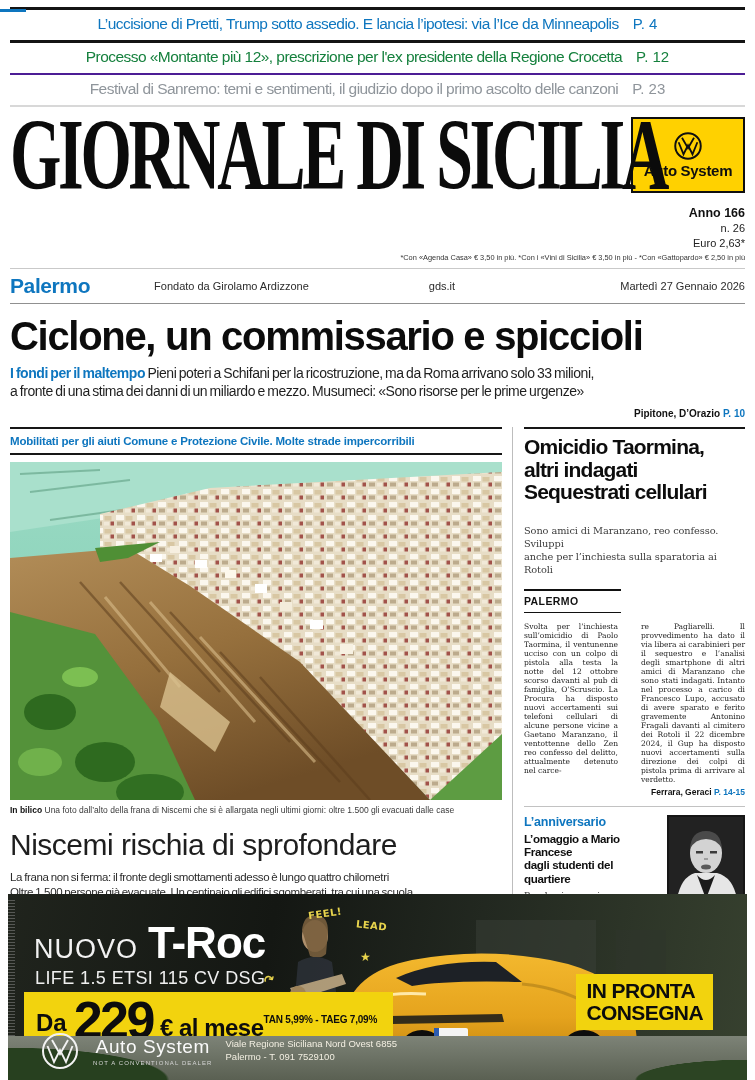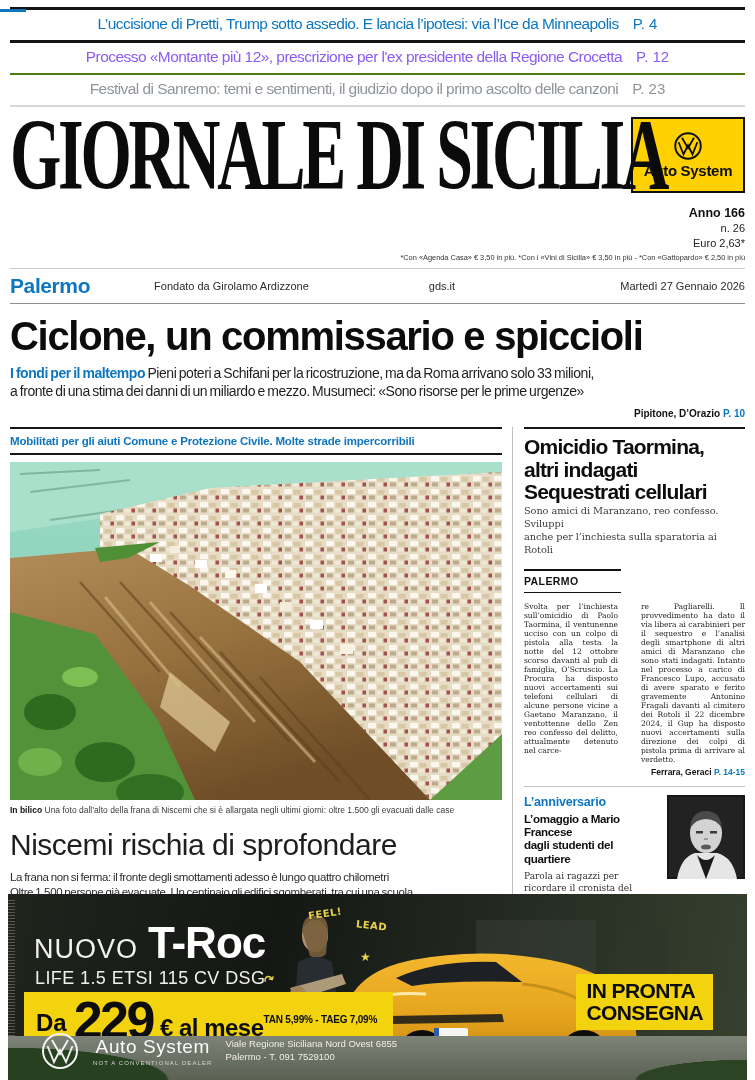--- a/index.html
+++ b/index.html
@@ -6,21 +6,21 @@
   body{width:755px;height:1080px;background:#fff;font-family:"Liberation Sans",sans-serif;color:#111;position:relative;overflow:hidden}
   .page{padding:0 10px;position:relative}
   .pre{white-space:pre-line}
   
   .corner-mark{position:absolute;left:0;top:2px;width:26px;height:3px;background:#0e76bf}
   
   .teasers{margin-top:7px;border-top:3px solid #141414}
   .teaser{display:flex;justify-content:center;align-items:baseline;padding:5px 1px 7px;font-weight:normal;font-size:15.5px;letter-spacing:-0.55px}
   .teaser .pg{font-size:15px;letter-spacing:0;margin-left:14px;white-space:nowrap}
   .t1{color:#0e76bf;border-bottom:3px solid #141414}
-  .t2{color:#8b5cf6;border-bottom:2px solid #4d7c0f}
+  .t2{color:#15803d;border-bottom:2px solid #4c1d95}
   .t3{color:#8f959b;border-bottom:2px solid #d8d8d8}
   
   .masthead{display:flex;align-items:flex-start;margin-top:10px;height:86px}
   .mast-title-wrap{width:612px;height:86px;position:relative;overflow:visible}
   .mast-title{position:absolute;left:0;top:-12px;font-family:"Liberation Serif",serif;font-weight:bold;font-size:100px;line-height:1;letter-spacing:-5px;white-space:nowrap;transform:scale(0.66,1.02);transform-origin:0 20%;color:#0b0b0b}
   .logo-box{margin-left:auto;width:110px;height:72px;background:#ffd100;border:2px solid #0f0f0f;display:flex;flex-direction:column;align-items:center;justify-content:center;gap:1px}
   .logo-box .brand{font-weight:bold;font-size:15px;letter-spacing:-0.3px;color:#0f0f0f}
   .edition{text-align:right;line-height:1.3;margin-top:2px}
   .ed-anno{font-weight:bold;font-size:12.5px}
   .ed-line{font-size:11px;color:#222}
@@ -46,21 +46,21 @@
   .kickerbar{border-top:2px solid #161616;border-bottom:2px solid #161616;padding:6px 0;color:#0e76bf;font-weight:bold;font-size:11.5px;letter-spacing:-0.2px}
   .photo{display:block;width:492px;height:338px;margin-top:7px}
   .caption{font-size:8.5px;color:#3a3a3a;margin-top:5px;letter-spacing:0}
   .cap-label{font-weight:bold;color:#111}
   .nis-head{font-size:30px;font-weight:normal;color:#1e1e1e;letter-spacing:-0.5px;margin:13px 0 8px}
   .nis-stand{font-size:11.5px;line-height:1.3;letter-spacing:-0.35px;word-spacing:-0.8px;color:#2c2c2c}
   .nis-byline{text-align:right;font-size:9.5px;margin-top:2px}
   
   .side-top{border-top:2px solid #161616;padding-top:7px}
   .side-head{font-size:21px;font-weight:bold;line-height:1.07;letter-spacing:-0.8px;color:#0d0d0d}
-  .side-sub{margin-top:0;font-family:"DejaVu Serif",serif;font-size:9.8px;line-height:1.35;letter-spacing:-0.1px;color:#3c3c3c}
+  .side-sub{margin-top:20px;font-family:"DejaVu Serif",serif;font-size:9.8px;line-height:1.35;letter-spacing:-0.1px;color:#3c3c3c}
   .datelinebox{margin-top:12px;width:97px}
   .datelinebox .dl{border-top:2px solid #111;border-bottom:1px solid #111;font-weight:bold;font-size:10.5px;padding:4px 0 5px;letter-spacing:0.4px}
   .sidebody{display:flex;gap:23px;margin-top:9px}
   .bcol{width:104px;font-family:"DejaVu Serif",serif;font-size:7.5px;line-height:1.2;text-align:justify;color:#1d1d1d}
   .side-byline{text-align:right;font-size:8.5px;margin-top:3px}
   hr.sep{border:none;border-top:1px solid #c2c2c2;margin:9px 0 8px}
   .feature{display:flex;gap:8px}
   .feat-text{flex:1;min-width:0}
   .feat-kick{color:#0e76bf;font-weight:bold;font-size:12.5px;letter-spacing:-0.2px}
   .feat-head{font-weight:bold;font-size:11.6px;line-height:1.15;margin-top:3px;letter-spacing:-0.35px;color:#0f0f0f}

